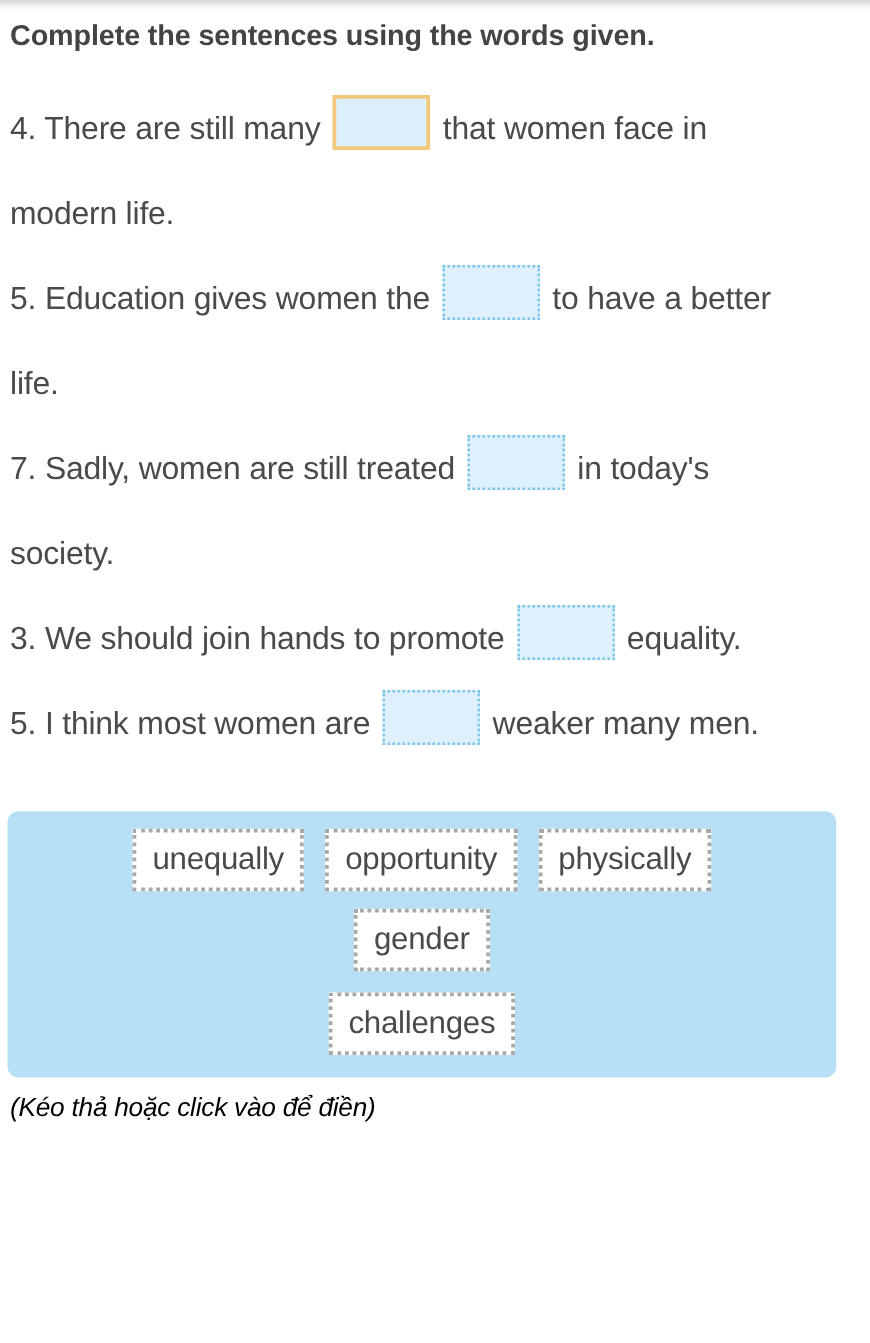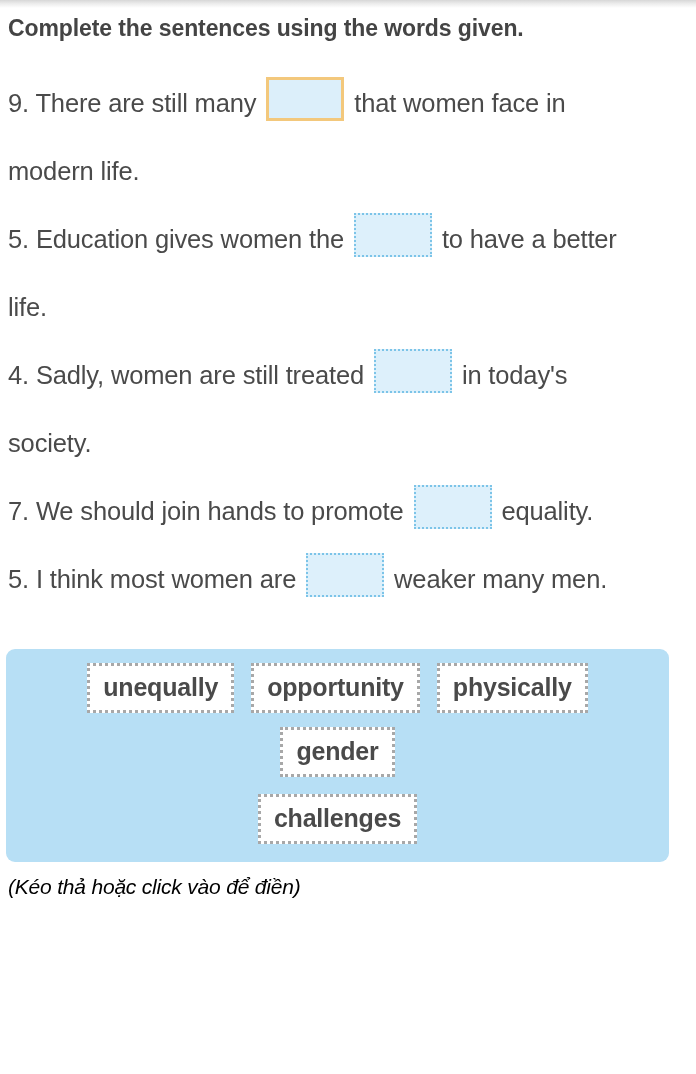--- a/index.html
+++ b/index.html
@@ -85,21 +85,20 @@
     width: 663px;
     position: relative;
     left: -2px;
   }
   .wb-row {
     display: flex;
     justify-content: center;
     align-items: center;
     gap: 17px;
     margin-bottom: 14px;
-    font-weight: bold;
   }
   .wb-row:last-child {
     margin-bottom: 0;
     flex-direction: column;
   }
   .word-chip {
     background: #ffffff;
     border: 3px dotted #a8a8a8;
     font-size: 25px;
     color: #4a4a4a;
@@ -125,39 +124,39 @@
 
 <div class="top-strip"></div>
 
 <div class="page">
 
   <h1 class="prompt-title">Complete the sentences using the words given.</h1>
 
   <div class="sentences">
 
     <div class="sentence">
-      <span class="txt">9. There are still many</span>
+      <span class="txt">4. There are still many</span>
       <span class="blank active"></span>
       <span class="txt">that women face in modern life.</span>
     </div>
 
     <div class="sentence">
       <span class="txt">5. Education gives women the</span>
       <span class="blank"></span>
       <span class="txt">to have a better life.</span>
     </div>
 
     <div class="sentence">
-      <span class="txt">4. Sadly, women are still treated</span>
+      <span class="txt">7. Sadly, women are still treated</span>
       <span class="blank"></span>
       <span class="txt">in today's society.</span>
     </div>
 
     <div class="sentence">
-      <span class="txt">7. We should join hands to promote</span>
+      <span class="txt">3. We should join hands to promote</span>
       <span class="blank"></span>
       <span class="txt">equality.</span>
     </div>
 
     <div class="sentence">
       <span class="txt">5. I think most women are</span>
       <span class="blank"></span>
       <span class="txt">weaker many men.</span>
     </div>
 

